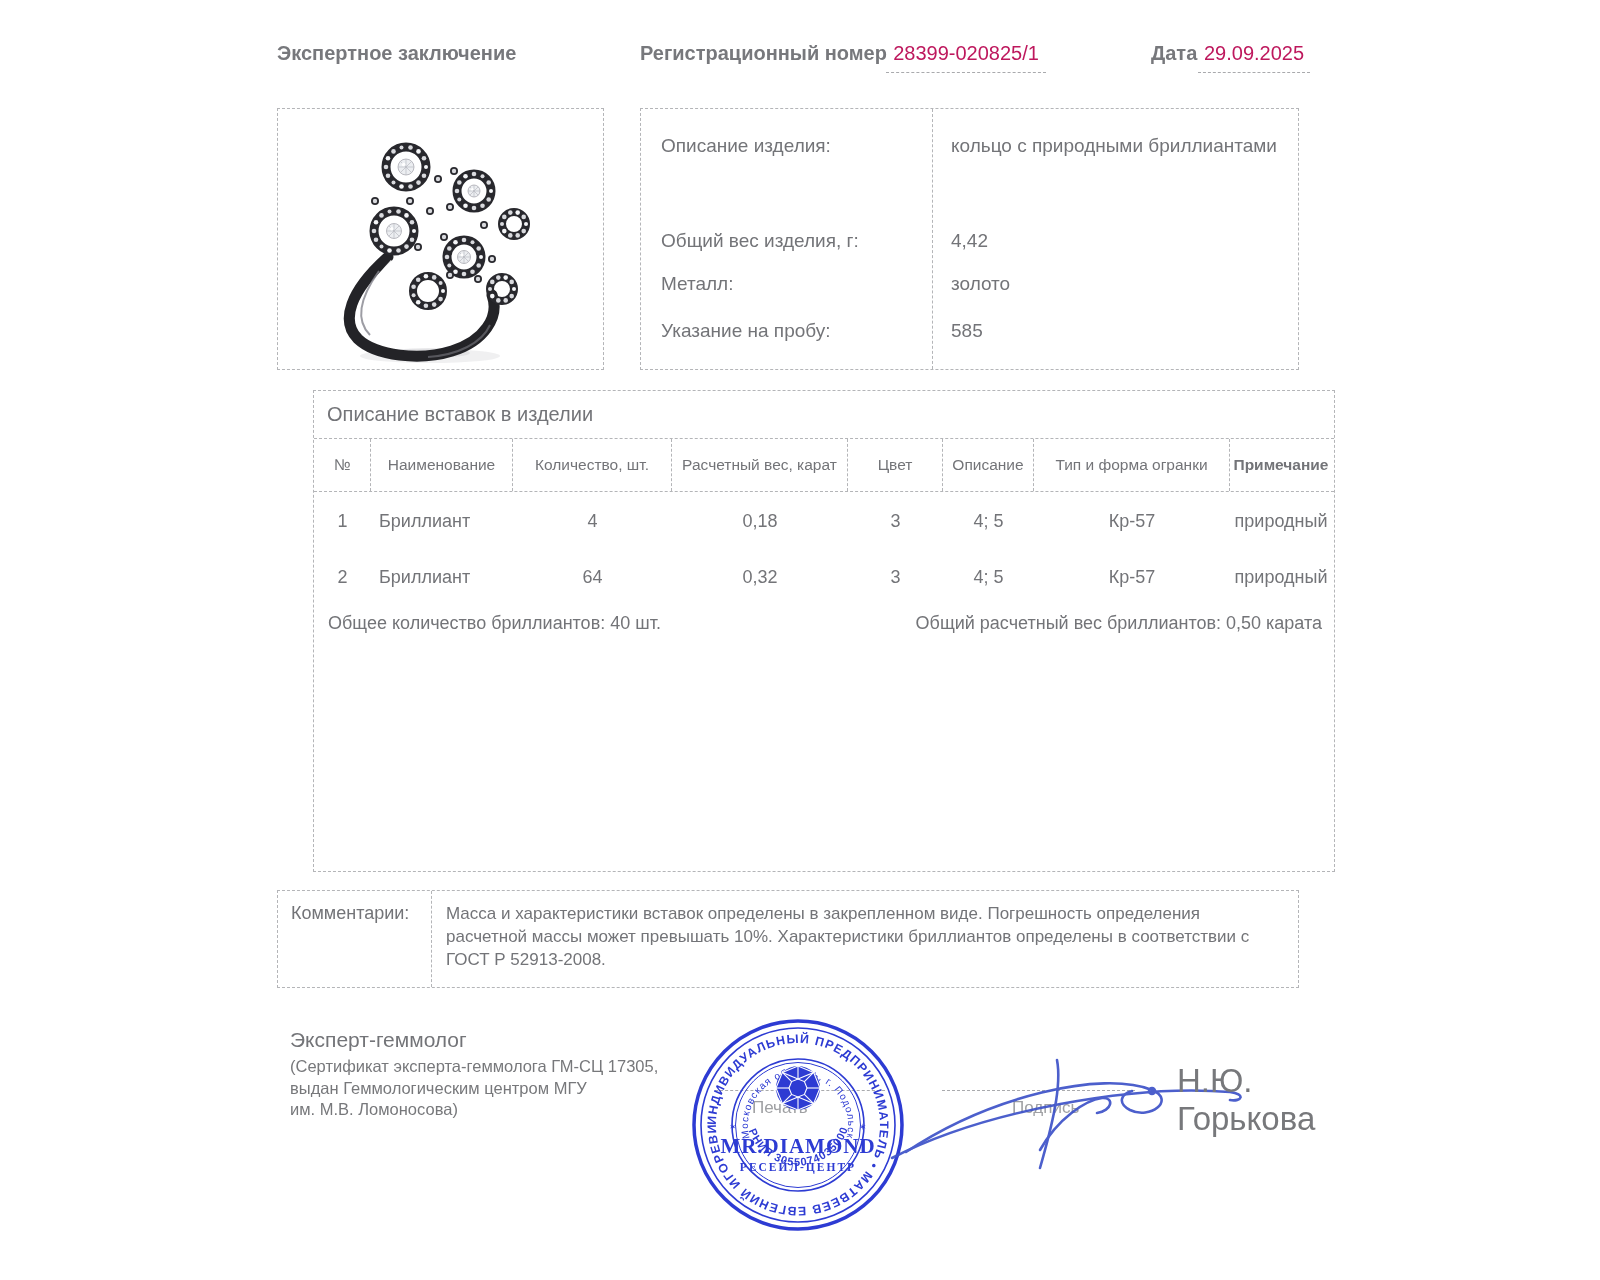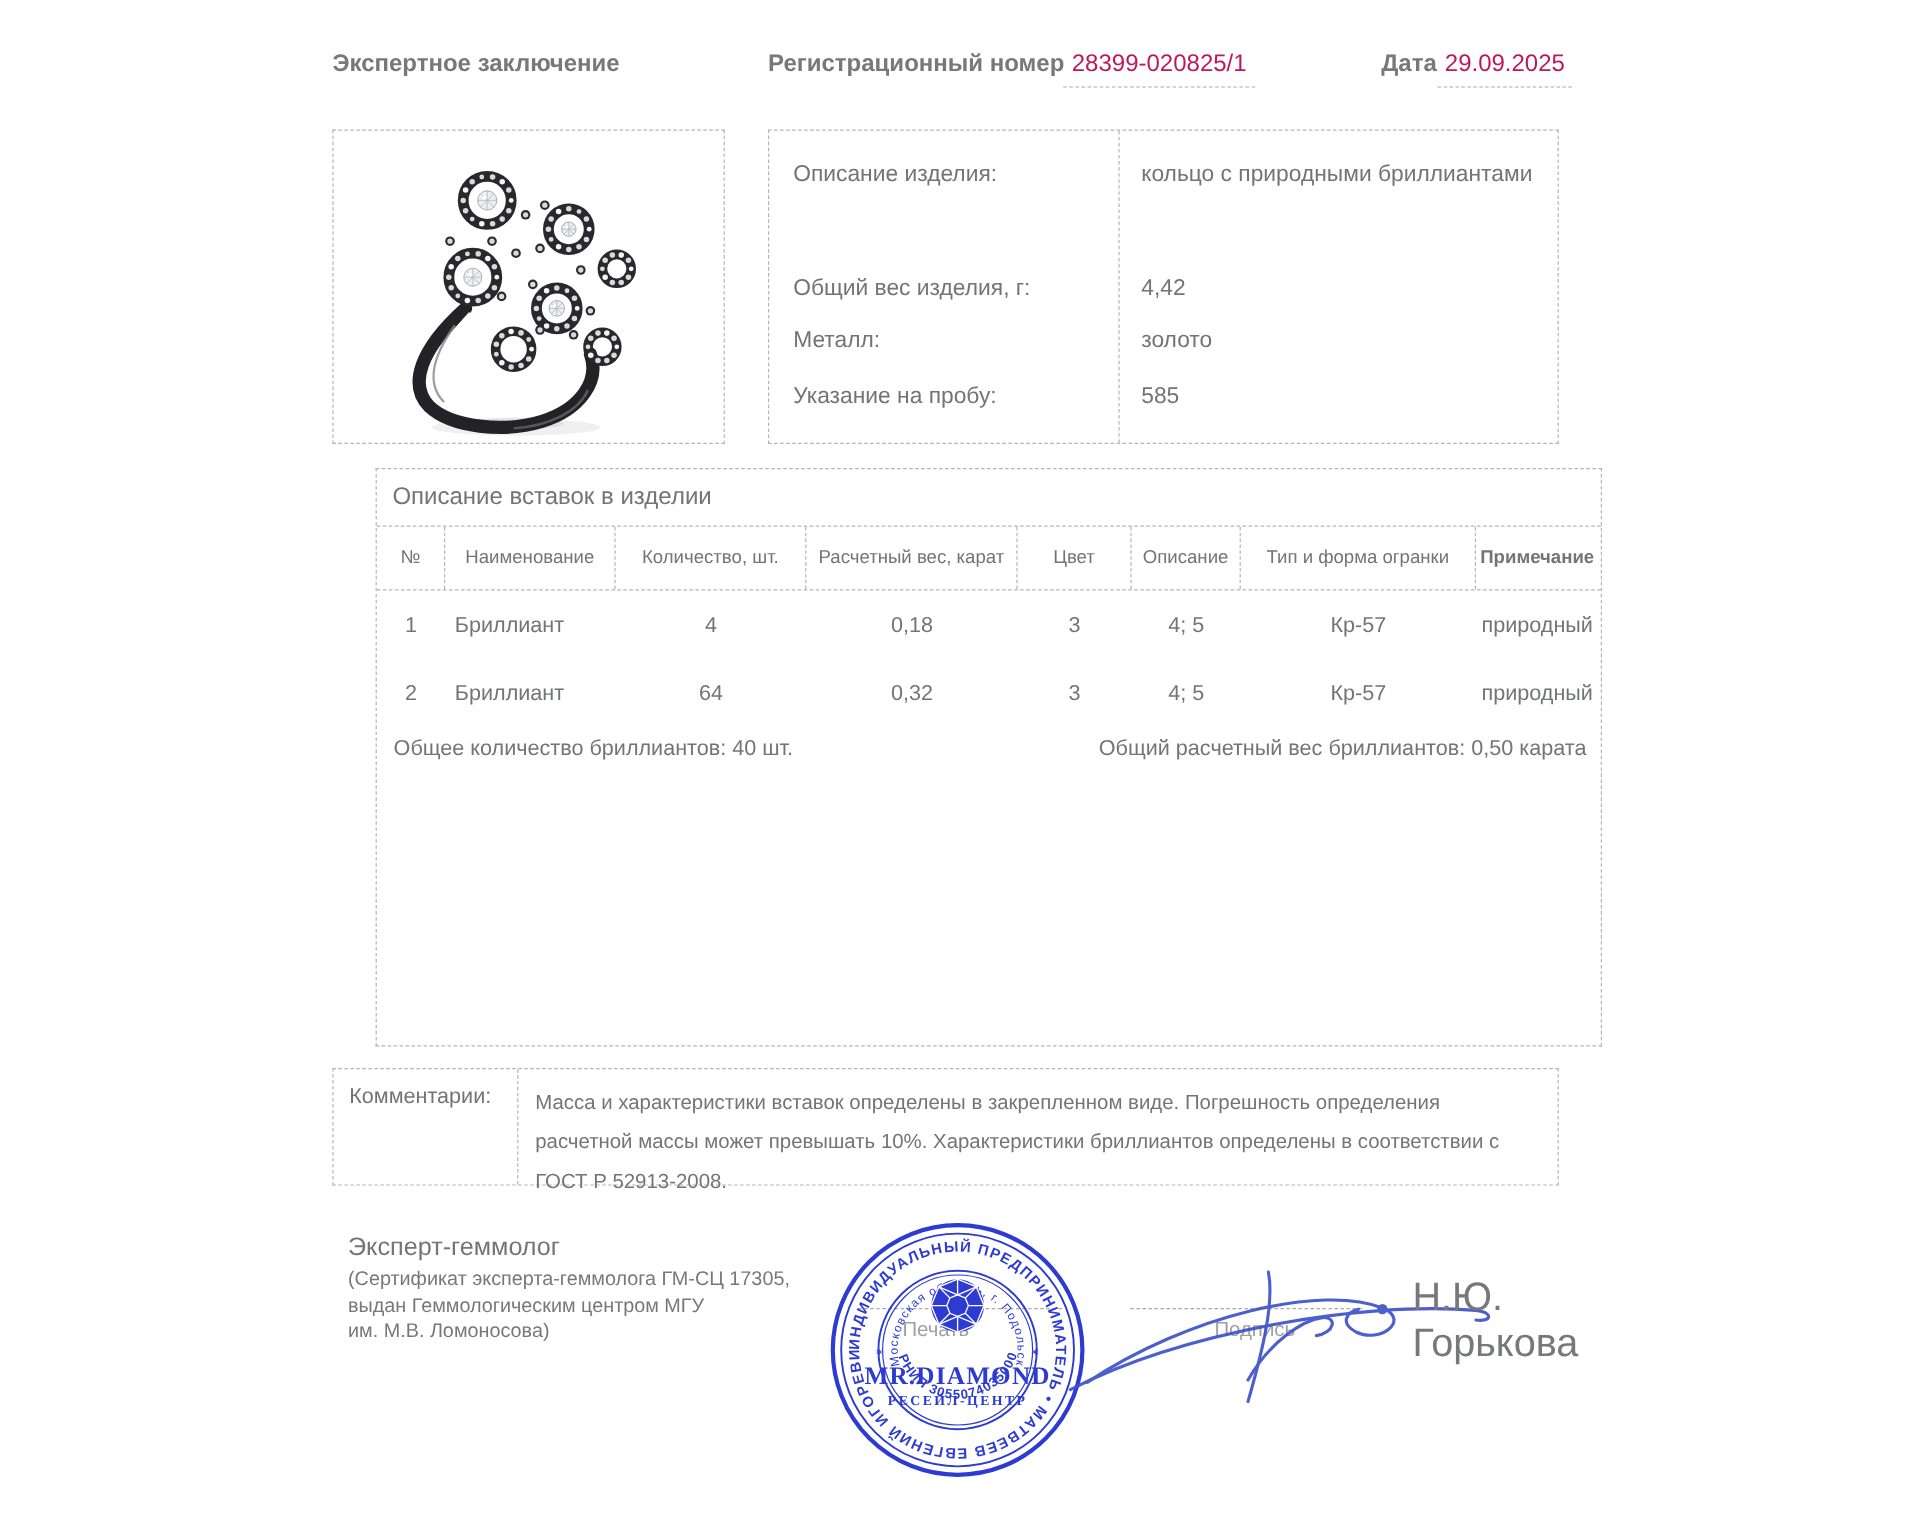--- a/index.html
+++ b/index.html
@@ -22,21 +22,21 @@
   .tbl-head .hc{display:flex;align-items:center;justify-content:center;font-size:15.5px;
             border-right:1px dashed #b4b5b8;text-align:center;}
   .tbl-head .hc:last-child{border-right:none;font-weight:bold;}
   .tbl-row{position:absolute;left:0;right:0;height:56px;
            display:grid;grid-template-columns:57px 142px 159px 176px 95px 91px 196px 102px;font-size:18px;}
   .tbl-row .c{display:flex;align-items:center;justify-content:center;}
   .tbl-row .c.left{justify-content:flex-start;padding-left:8px;}
   .summary{position:absolute;left:14px;right:12px;top:222px;display:flex;justify-content:space-between;font-size:18px;}
   .ph-line{position:absolute;border-top:1.5px dashed #a9aaad;}
   .ph-lbl{position:absolute;font-size:17px;color:#9fa0a3;}
-  .comment-text{position:absolute;left:168px;right:14px;top:11px;font-size:17px;line-height:33px;}
+  .comment-text{position:absolute;left:168px;right:14px;top:11px;font-size:17px;line-height:23px;}
   .cert{font-size:16.5px;line-height:21.5px;color:#77787b;}
 </style>
 </head>
 <body>
 
 <div class="page">
 
   <div class="abs b fs20" style="left:277px;top:42px;">Экспертное заключение</div>
   <div class="abs b fs20" style="left:640px;top:42px;">Регистрационный номер</div>
   <div class="abs fs20 dash-under" style="left:886px;top:42px;min-width:148px;">28399-020825/1</div>

